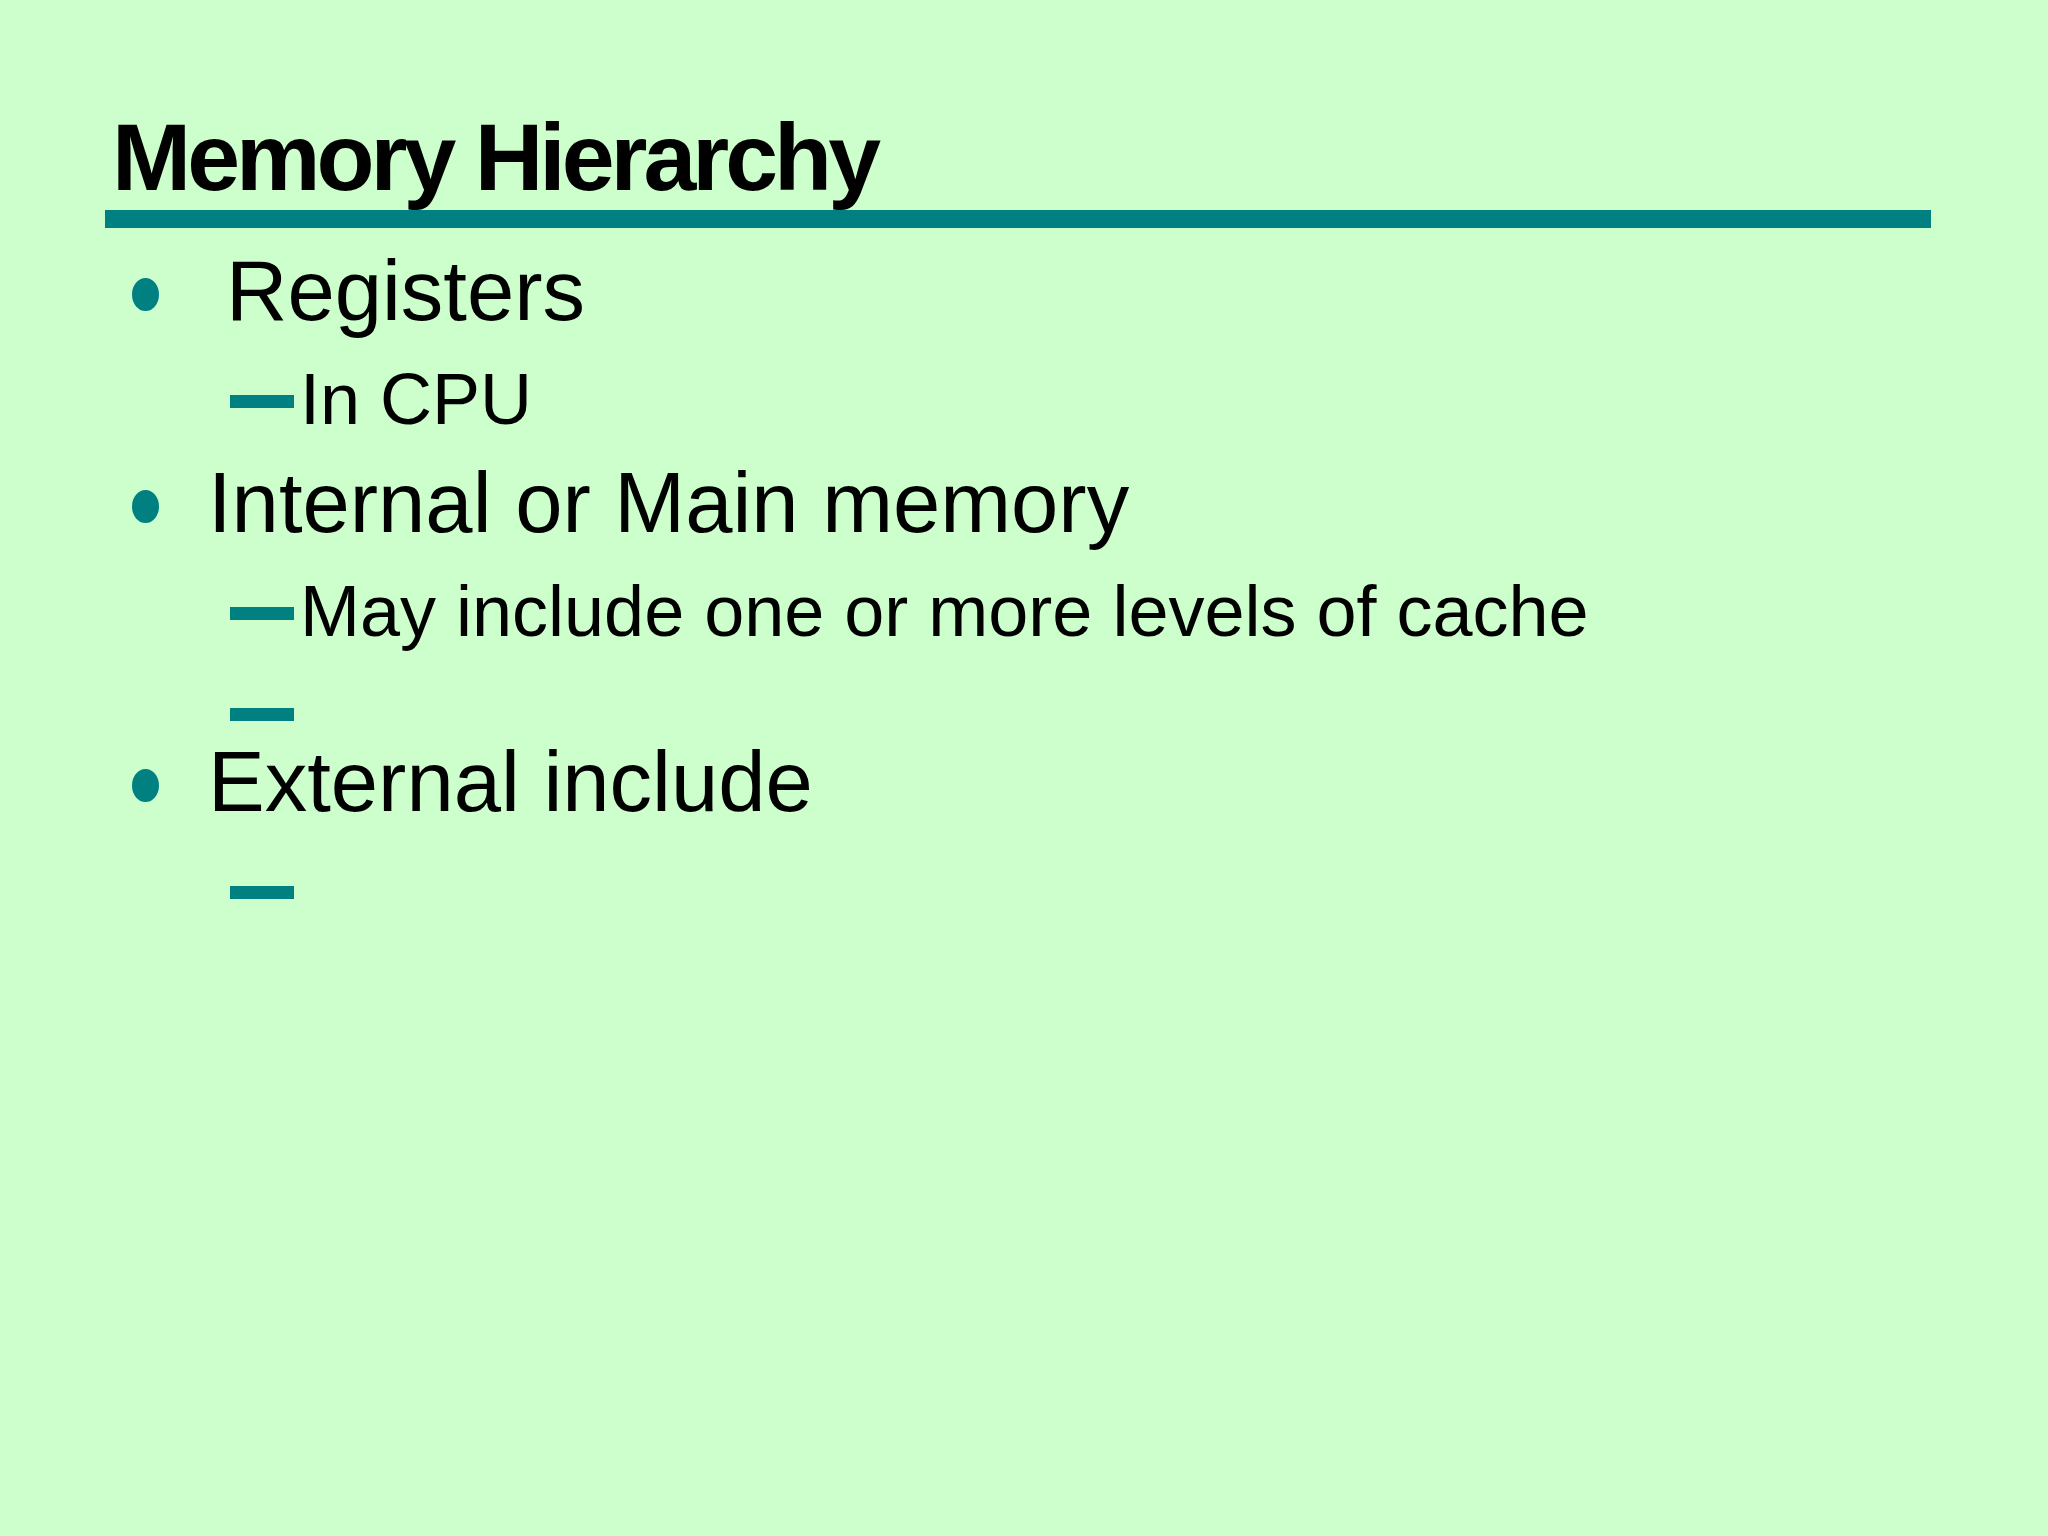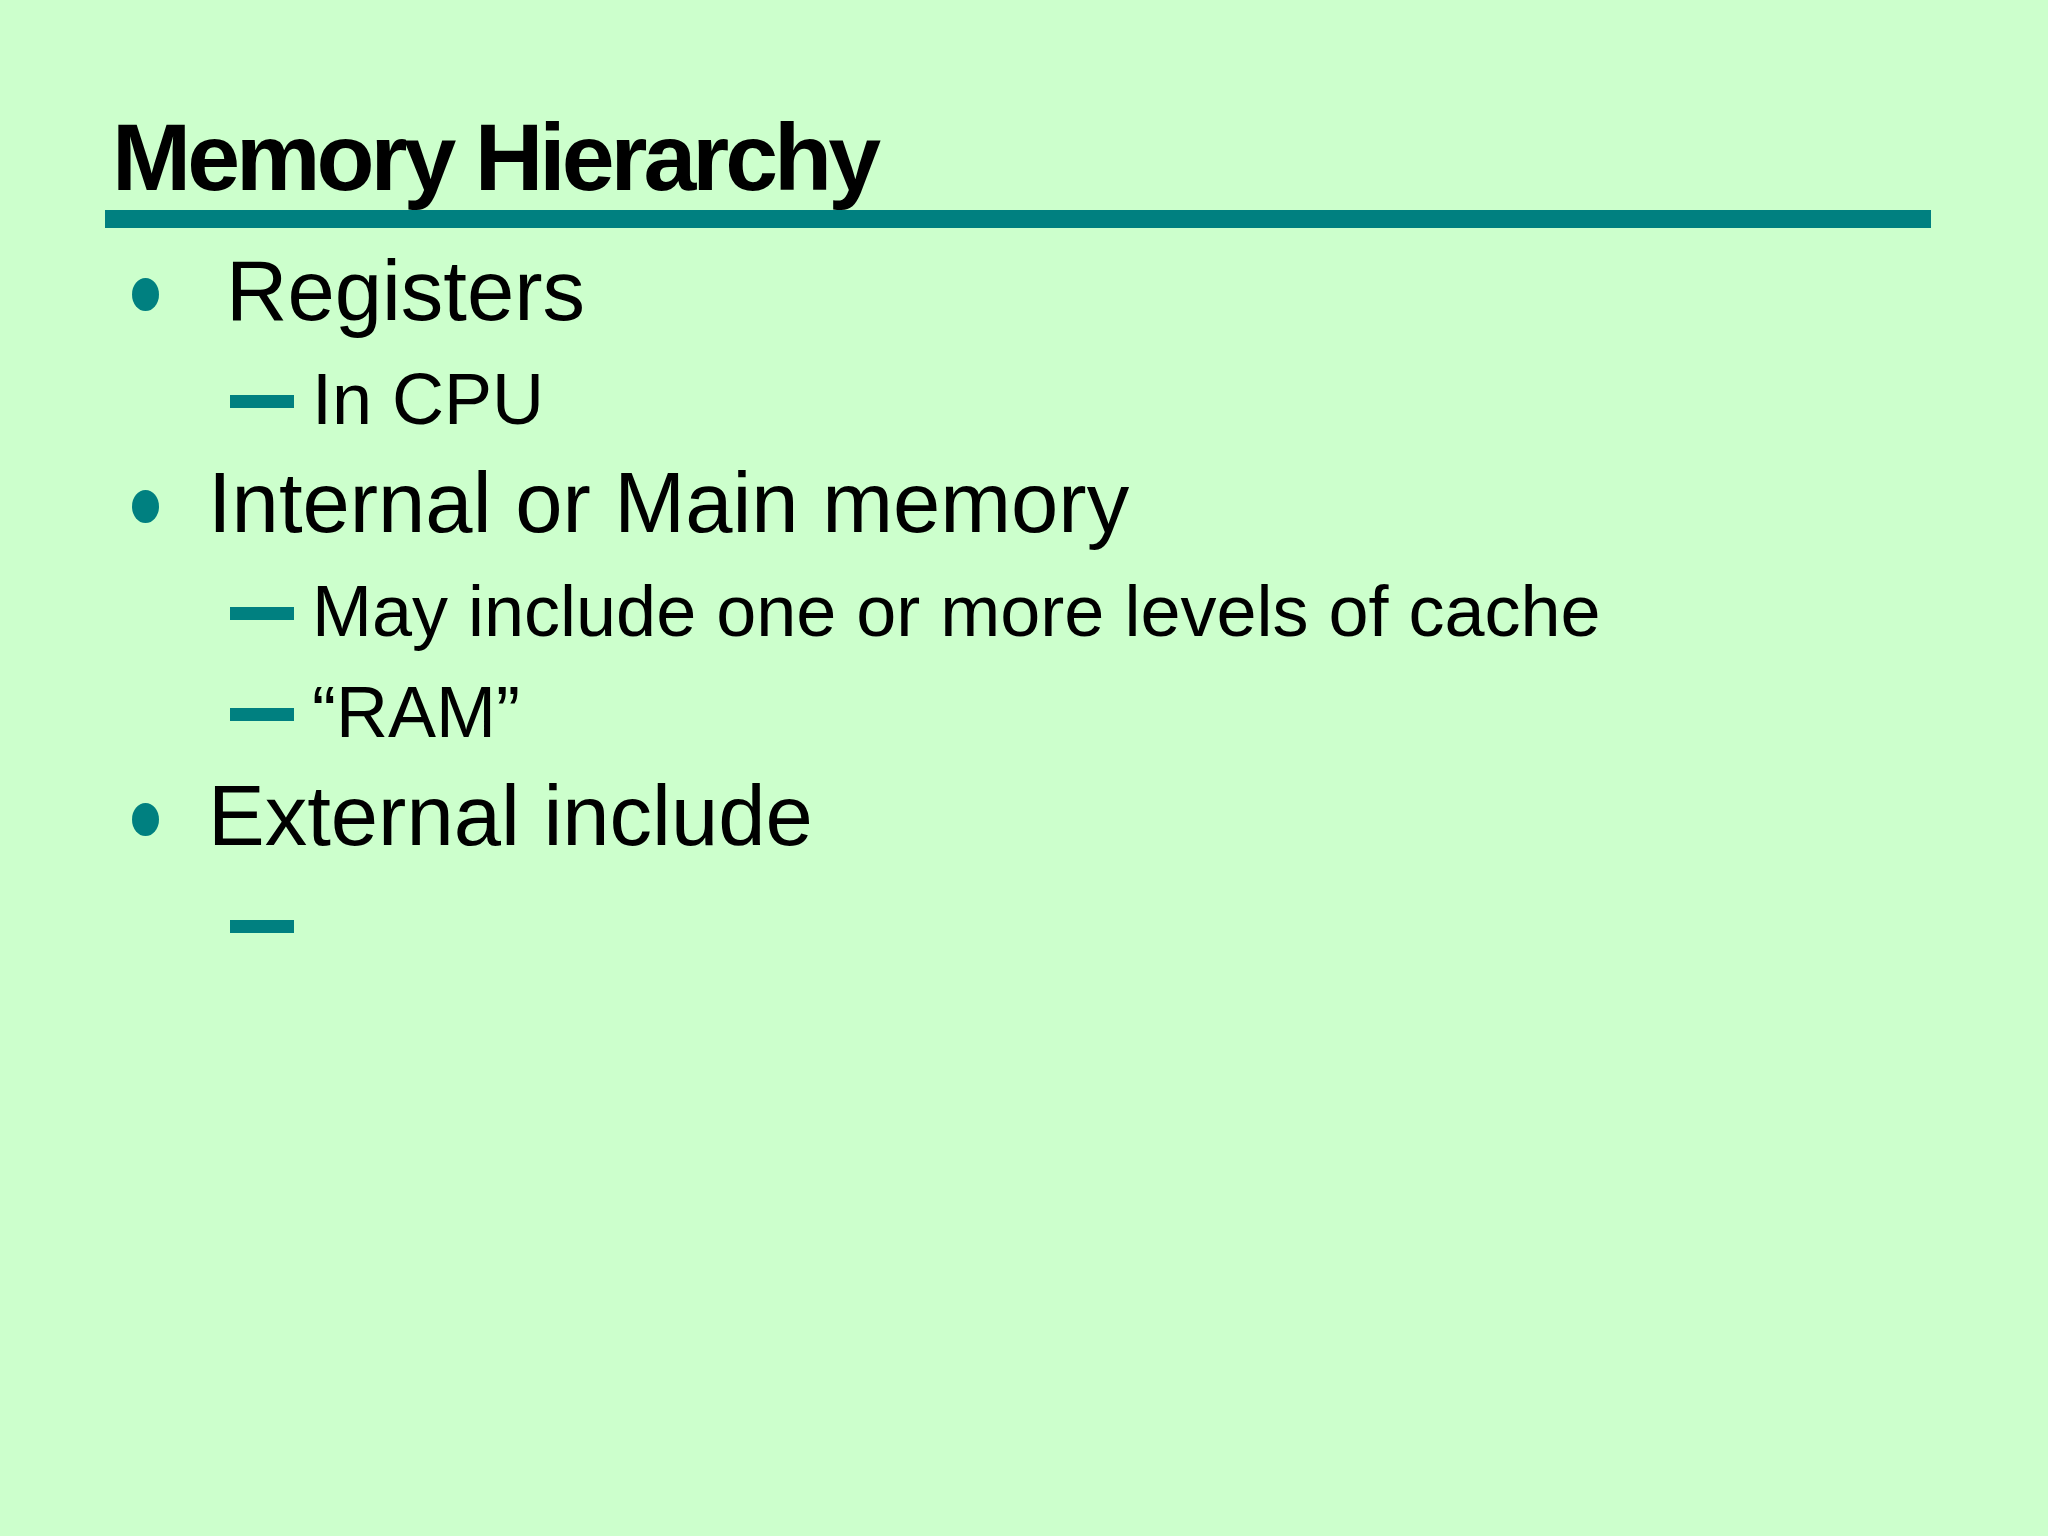--- a/index.html
+++ b/index.html
@@ -58,21 +58,20 @@
     border-radius: 50%;
   }
   .l2 {
     display: flex;
     align-items: flex-start;
     font-size: 72px;
     line-height: 1.2;
     margin-top: 14px;
     margin-left: 100px;
     white-space: nowrap;
-    gap: 12px;
   }
   .dash {
     flex: none;
     width: 64px; height: 13px;
     margin-top: 39px;
     margin-right: 6px;
     background: var(--accent);
   }
 </style>
 </head>
@@ -93,21 +92,20 @@
       <div class="l1">
         <span class="dot"></span>
         <span class="l1-text">Internal or Main memory</span>
       </div>
       <div class="l2">
         <span class="dash"></span>
         <span class="l2-text">May include one or more levels of cache</span>
       </div>
       <div class="l2">
         <span class="dash"></span>
-        <span class="l2-text">“RAM”</span>
       </div>
       <div class="l1">
         <span class="dot"></span>
         <span class="l1-text">External include</span>
       </div>
       <div class="l2">
         <span class="dash"></span>
       </div>
     </div>
 </div>

